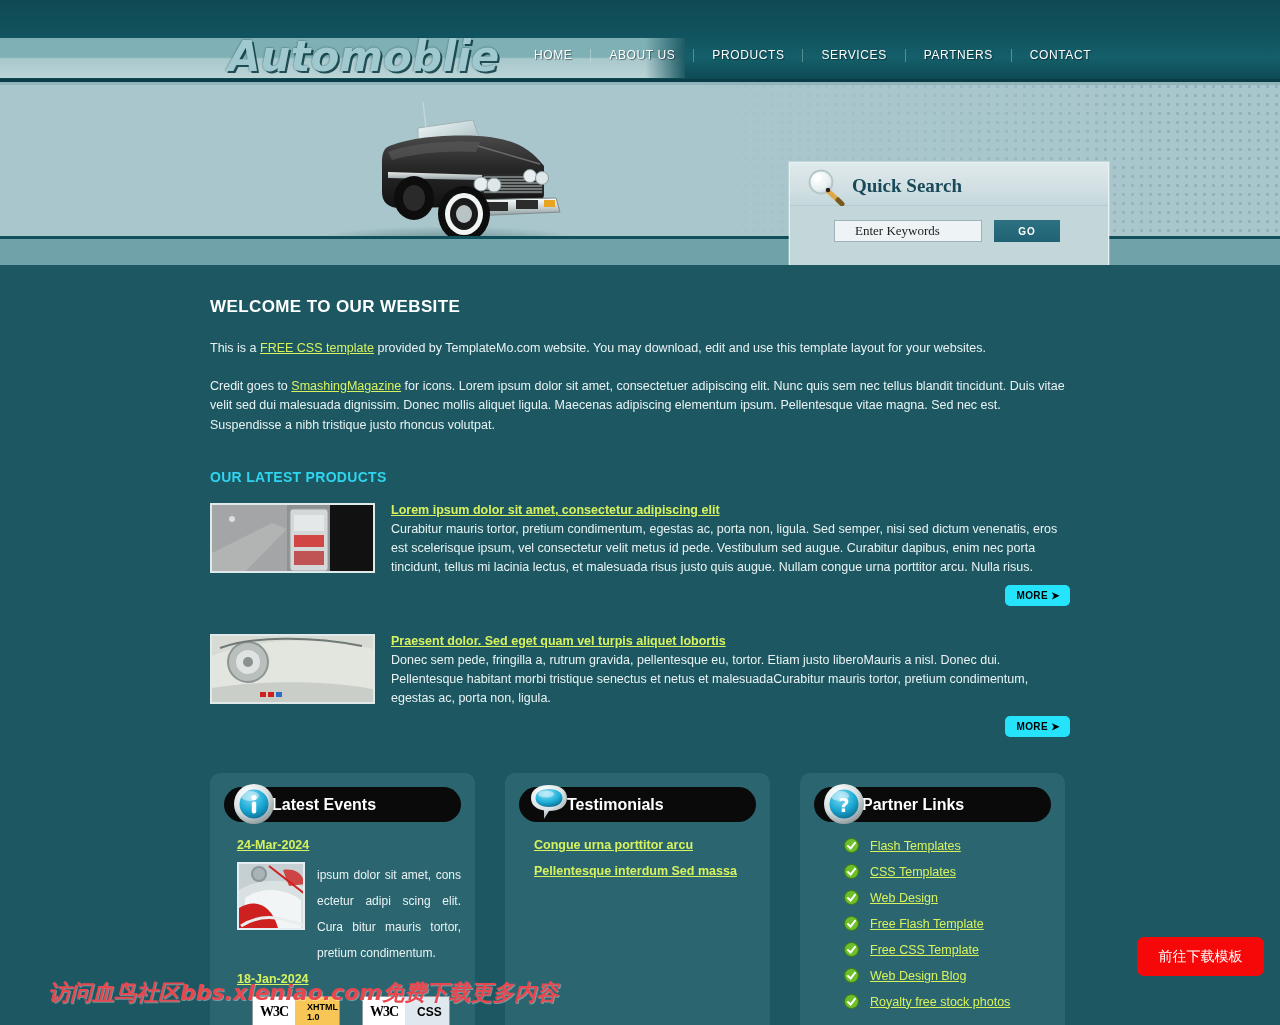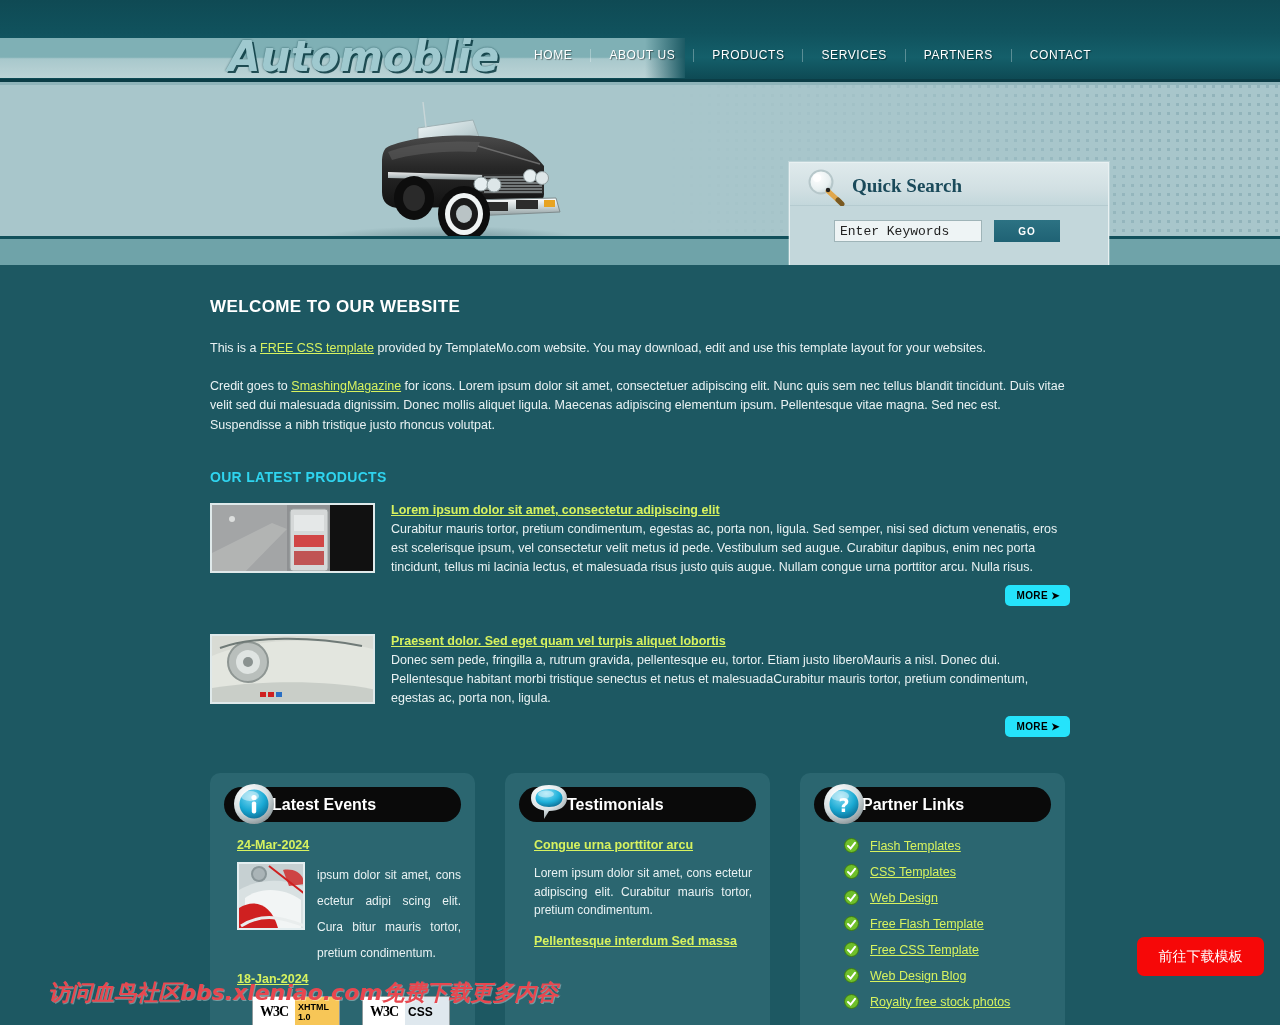--- a/index.html
+++ b/index.html
@@ -163,22 +163,22 @@
     align-items: center;
     gap: 12px;
   }
   .qs-input {
     width: 148px;
     height: 22px;
     border: 1px solid #9fb4b8;
     background: #eef4f5;
     font-size: 13px;
     color: #222;
-    padding: 0 5px;
-    font-family: Liberation Mono, monospace;
+    padding: 0 20px;
+    font-family: Liberation Serif, serif;
   }
   .qs-go {
     width: 66px;
     height: 22px;
     background: linear-gradient(to bottom, #2c7283 0%, #1f6274 100%);
     border: none;
     color: #fff;
     font-size: 10px;
     font-weight: bold;
     letter-spacing: 1px;
@@ -338,21 +338,21 @@
     font-family: "Liberation Serif", serif;
     font-weight: bold;
     font-size: 14px;
     display: flex; align-items: center; justify-content: center;
     letter-spacing: -1px;
   }
   .badge-right {
     flex: 1;
     display: flex; flex-direction: column;
     justify-content: center;
-    padding-left: 3px;
+    padding-left: 12px;
     font-size: 9px; font-weight: bold; line-height: 10px;
     color: #000;
   }
   .badge-right.xhtml { background: #f7c657; }
   .badge-right.css { background: #dfe8ee; font-size: 12px; }
 
   .test-link {
     color: #d7f25f;
     font-size: 12.5px;
     font-weight: bold;
@@ -683,21 +683,20 @@
                 </defs>
                 <path d="M4 16 C4 7 12 3 22 3 C32 3 40 7 40 16 C40 25 32 29 22 29 L17 37 L17 28.5 C9 27 4 23 4 16 Z" fill="url(#bubOuter)"></path>
                 <path d="M8.5 16 C8.5 10 15 7 22 7 C29 7 35.5 10 35.5 16 C35.5 22 29 25 22 25 C15 25 8.5 22 8.5 16 Z" fill="url(#bubInner)"></path>
                 <ellipse cx="19" cy="12" rx="8" ry="3.6" fill="#ffffff" opacity=".45"></ellipse>
               </svg>
             </span>
             <span class="box-title">Testimonials</span>
           </div>
 
           <a class="test-link">Congue urna porttitor arcu</a>
-          <div class="test-text">Lorem ipsum dolor sit amet, cons ectetur adipiscing elit. Curabitur mauris tortor, pretium condimentum.</div>
           <a class="test-link">Pellentesque interdum Sed massa</a>
         </div>
 
         <div class="box">
           <div class="box-header">
             <span class="box-icon">
               <svg width="44" height="44" viewBox="0 0 44 44">
                 <defs>
                   <radialGradient id="qOuter" cx="35%" cy="25%" r="80%">
                     <stop offset="0%" stop-color="#ffffff"></stop>

